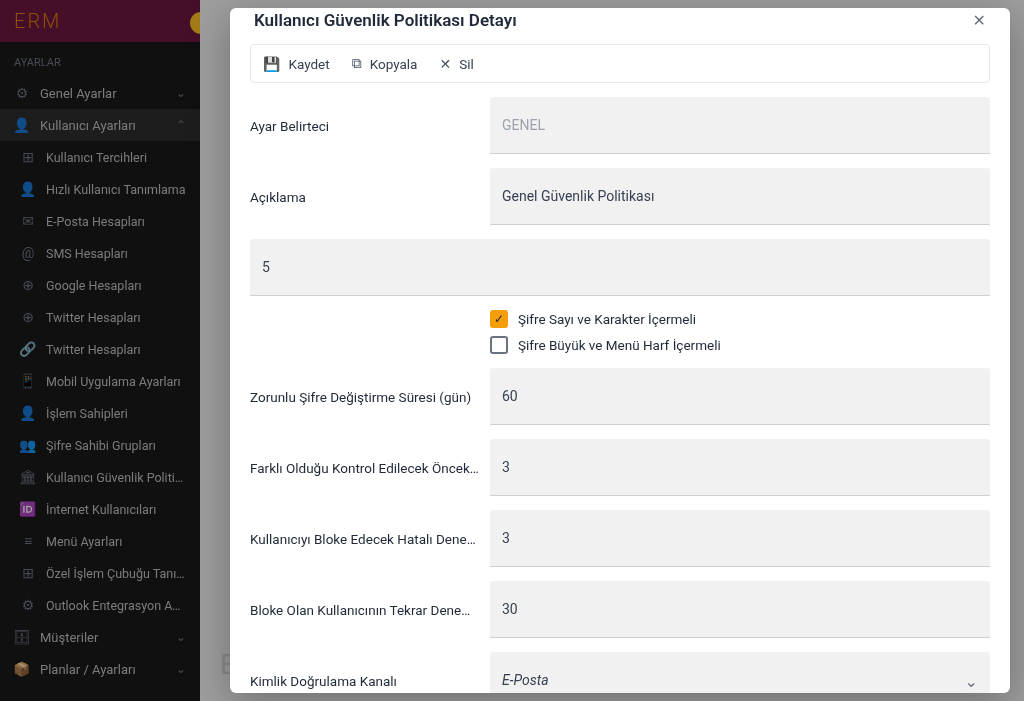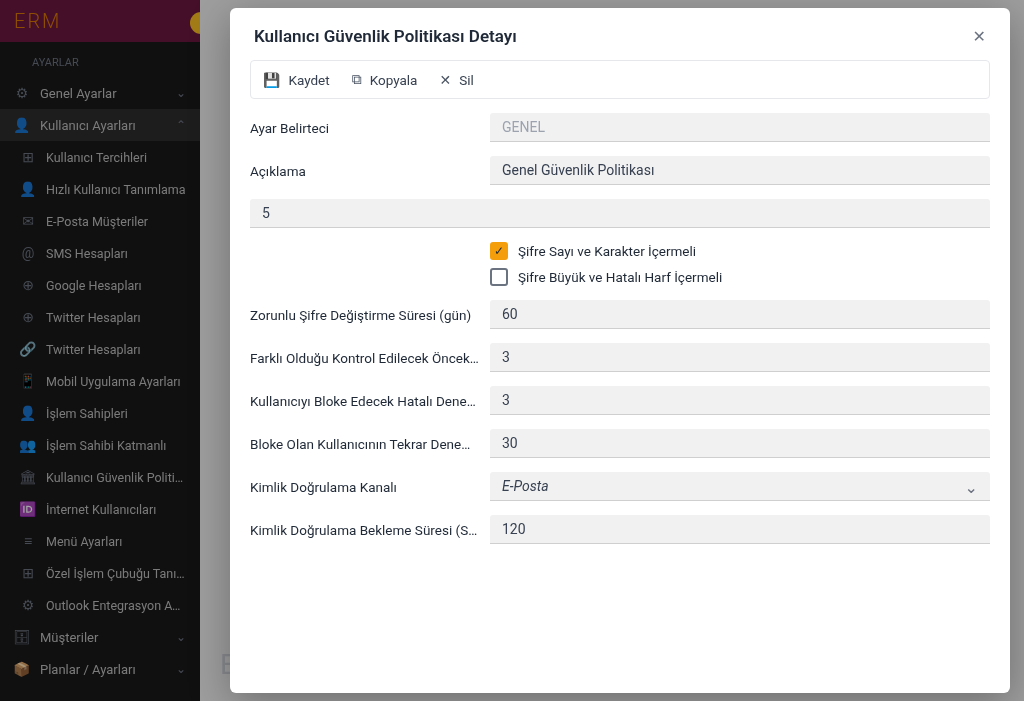--- a/index.html
+++ b/index.html
@@ -5,48 +5,48 @@
 * { margin: 0; padding: 0; box-sizing: border-box; font-family: -apple-system, BlinkMacSystemFont, "Segoe UI", Roboto, sans-serif; }
 body { width: 1024px; height: 701px; overflow: hidden; position: relative; background: #fff; }
 
 .app-bg { position: absolute; inset: 0; display: flex; }
 
 .sidebar { width: 200px; background: #1a1a1a; color: #9e9e9e; font-size: 13px; display: flex; flex-direction: column; height: 701px; }
 .brand-bar { height: 42px; background: #6b1840; display: flex; align-items: center; padding: 0 14px; position: relative; }
 .brand-text { color: #d97706; font-size: 20px; font-weight: 300; letter-spacing: 2px; }
 .collapse-btn { position: absolute; right: -12px; top: 12px; width: 22px; height: 22px; background: #fbbf24; border-radius: 50%; display: flex; align-items: center; justify-content: center; color: #7c2d12; font-size: 12px; }
 
-.side-section { padding: 14px 32px 8px; font-size: 11px; color: #6b7280; text-transform: uppercase; }
+.side-section { padding: 14px 14px 8px; font-size: 11px; color: #6b7280; text-transform: uppercase; }
 .side-item { display: flex; align-items: center; padding: 8px 14px; cursor: pointer; gap: 10px; }
 .side-item.active { background: #2d2d2d; }
 .side-item.sub { padding-left: 20px; font-size: 12.5px; }
 .side-item .icon { width: 16px; display: inline-flex; justify-content: center; font-size: 14px; color: #6b7280; }
 .side-item .label { flex: 1; white-space: nowrap; overflow: hidden; text-overflow: ellipsis; color: #bdbdbd; }
 .side-item .chev { color: #6b7280; font-size: 12px; }
 
 .main-bg { flex: 1; background: #f3f3f3; position: relative; }
 .main-bg .ghost-logo { position: absolute; bottom: 20px; left: 20px; font-size: 28px; color: #d1d5db; letter-spacing: 2px; }
 
 .overlay { position: absolute; inset: 0; background: rgba(0,0,0,0.35); }
 
 .modal { position: absolute; top: 8px; left: 230px; right: 14px; bottom: 8px; background: #fff; border-radius: 6px; box-shadow: 0 10px 40px rgba(0,0,0,0.3); display: flex; flex-direction: column; overflow: hidden; }
-.modal-head { padding: 18px 24px 14px; display: flex; align-items: flex-end; }
+.modal-head { padding: 2px 24px 14px; display: flex; align-items: flex-end; }
 .modal-title { font-size: 17px; font-weight: 600; color: #1f2937; flex: 1; }
 .modal-close { color: #6b7280; cursor: pointer; font-size: 16px; }
 
 .modal-body { flex: 1; padding: 0 20px 20px; overflow-y: auto; }
 
 .toolbar { border: 1px solid #e5e7eb; border-radius: 4px; padding: 10px 12px; display: flex; gap: 22px; align-items: center; margin-bottom: 14px; }
 .tb-btn { display: inline-flex; align-items: center; gap: 8px; color: #374151; font-size: 13.5px; cursor: pointer; }
 .tb-btn .ic { color: #4b5563; font-size: 14px; }
 
 .form-row { display: flex; align-items: center; margin-bottom: 14px; }
 .form-label { width: 240px; font-size: 13.5px; color: #1f2937; padding-right: 9px; white-space: nowrap; overflow: hidden; text-overflow: ellipsis; }
 .form-field { flex: 1; }
-.inp { width: 100%; background: #f1f1f1; border: none; border-bottom: 1px solid #cfcfcf; padding: 6px 12px; font-size: 14px; color: #374151; border-radius: 3px 3px 0 0; }
+.inp { width: 100%; background: #f1f1f1; border: none; border-bottom: 1px solid #cfcfcf; padding: 20px 12px; font-size: 14px; color: #374151; border-radius: 3px 3px 0 0; }
 .inp::placeholder { color: #9ca3af; }
 .inp.sel { appearance: none; background: #f1f1f1; position: relative; font-style: italic; }
 .sel-wrap { position: relative; }
 .sel-wrap .chev-d { position: absolute; right: 12px; top: 50%; transform: translateY(-50%); color: #6b7280; pointer-events: none; }
 
 .check-group { flex: 1; display: flex; flex-direction: column; gap: 8px; }
 .check-row { display: flex; align-items: center; gap: 10px; font-size: 13.5px; color: #1f2937; }
 .chk { width: 18px; height: 18px; border: 2px solid #6b7280; border-radius: 3px; display: inline-flex; align-items: center; justify-content: center; }
 .chk.on { background: #f59e0b; border-color: #f59e0b; color: #1f2937; font-size: 12px; }
 </style>
@@ -75,21 +75,21 @@
     <div class="side-item sub">
         <span class="icon">⊞</span>
         <span class="label">Kullanıcı Tercihleri</span>
       </div>
     <div class="side-item sub">
         <span class="icon">👤</span>
         <span class="label">Hızlı Kullanıcı Tanımlama</span>
       </div>
     <div class="side-item sub">
         <span class="icon">✉</span>
-        <span class="label">E-Posta Müşteriler</span>
+        <span class="label">E-Posta Hesapları</span>
       </div>
     <div class="side-item sub">
         <span class="icon">@</span>
         <span class="label">SMS Hesapları</span>
       </div>
     <div class="side-item sub">
         <span class="icon">⊕</span>
         <span class="label">Google Hesapları</span>
       </div>
     <div class="side-item sub">
@@ -103,21 +103,21 @@
     <div class="side-item sub">
         <span class="icon">📱</span>
         <span class="label">Mobil Uygulama Ayarları</span>
       </div>
     <div class="side-item sub">
         <span class="icon">👤</span>
         <span class="label">İşlem Sahipleri</span>
       </div>
     <div class="side-item sub">
         <span class="icon">👥</span>
-        <span class="label">İşlem Sahibi Katmanlı</span>
+        <span class="label">Şifre Sahibi Grupları</span>
       </div>
     <div class="side-item sub">
         <span class="icon">🏛</span>
         <span class="label">Kullanıcı Güvenlik Politikala</span>
       </div>
     <div class="side-item sub">
         <span class="icon">🆔</span>
         <span class="label">İnternet Kullanıcıları</span>
       </div>
     <div class="side-item sub">
@@ -190,21 +190,21 @@
 
     <div class="form-row">
       <div class="form-label"></div>
       <div class="check-group">
         <label class="check-row">
             <span class="chk on">✓</span>
             <span>Şifre Sayı ve Karakter İçermeli</span>
           </label>
         <label class="check-row">
             <span class="chk"></span>
-            <span>Şifre Büyük ve Hatalı Harf İçermeli</span>
+            <span>Şifre Büyük ve Menü Harf İçermeli</span>
           </label>
       </div>
     </div>
 
     <div class="form-row">
       <div class="form-label">Zorunlu Şifre Değiştirme Süresi (gün)</div>
       <div class="form-field"><input class="inp" value="60" style=""></div>
     </div>
 
     <div class="form-row">

